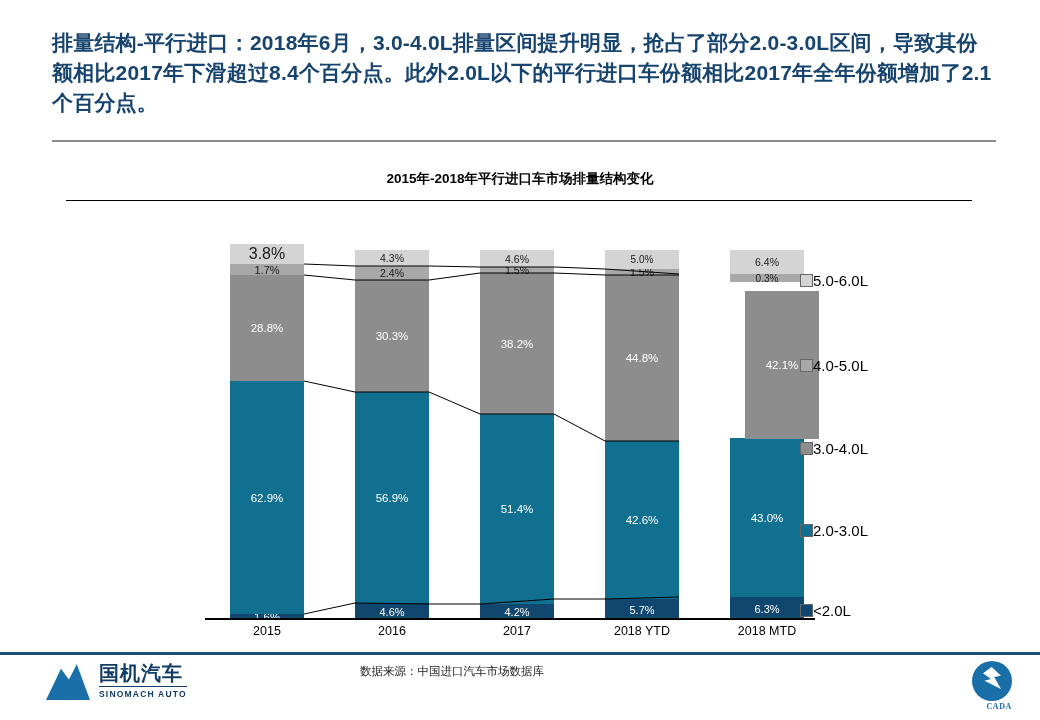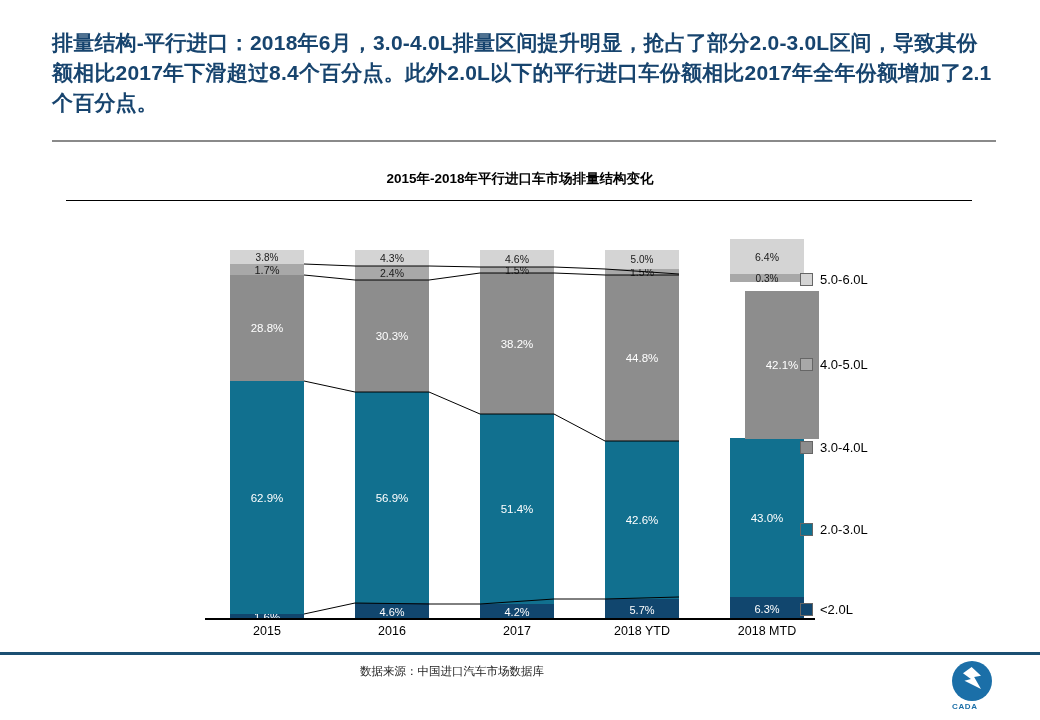--- a/index.html
+++ b/index.html
@@ -124,22 +124,21 @@
     position: absolute;
     left: 800px;
     top: 262px;
     width: 140px;
     height: 356px;
   }
   .legend-item {
     position: absolute;
     display: flex;
     align-items: center;
-    gap: 7px;
-    font-size: 13px;
+    font-size: 15px;
     color: #000000;
     white-space: nowrap;
   }
   .swatch {
     width: 13px;
     height: 13px;
     border: 1px solid #666;
     box-sizing: border-box;
     flex: none;
   }
@@ -192,22 +191,23 @@
     margin-top: 2px;
   }
   .logo-right {
     position: absolute;
     right: 28px;
     top: 660px;
     width: 60px;
     height: 52px;
     display: flex;
     flex-direction: column;
-    align-items: flex-start;
+    align-items: flex-end;
     justify-content: center;
+    font-family: Liberation Serif, serif;
   }
   .logo-right-circle {
     width: 40px;
     height: 40px;
     border-radius: 50%;
     background: #1b6fa8;
     position: relative;
   }
   .logo-right-circle::before {
     content: "";
@@ -248,21 +248,21 @@
         </div>
       <div class="bar seg-2030" style="bottom:6px;   height:233px;">
           <span>62.9%</span>
         </div>
       <div class="bar seg-3040" style="bottom:239px; height:106px;">
           <span>28.8%</span>
         </div>
       <div class="bar seg-4050" style="bottom:345px; height:11px; font-size:11px;">
           <span>1.7%</span>
         </div>
-      <div class="bar seg-5060" style="bottom:356px; height:14px; font-size:10px;">
+      <div class="bar seg-5060" style="bottom:356px; height:20px; font-size:16px;">
           <span>3.8%</span>
         </div>
     </div>
 
     <div class="col" style="left:155px; height:370px;">
       <div class="bar seg-lt20" style="bottom:0px;   height:17px; font-size:11px;">
           <span>4.6%</span>
         </div>
       <div class="bar seg-2030" style="bottom:17px;  height:211px;">
           <span>56.9%</span>
@@ -320,21 +320,21 @@
         </div>
       <div class="bar seg-2030" style="bottom:23px;  height:159px;">
           <span>43.0%</span>
         </div>
       <div class="bar seg-3040" style="bottom:181px; height:148px;margin-left:15px;">
           <span>42.1%</span>
         </div>
       <div class="bar seg-4050" style="bottom:338px; height:8px; font-size:10px;">
           <span>0.3%</span>
         </div>
-      <div class="bar seg-5060" style="bottom:346px; height:35px; font-size:10.5px;">
+      <div class="bar seg-5060" style="bottom:346px; height:24px; font-size:10.5px;">
           <span>6.4%</span>
         </div>
     </div>
   </div>
 
   <svg class="connectors" viewBox="0 0 620 372" preserveAspectRatio="none">
 
     <polyline points="104,364 155,353 229,354 280,354 354,349 405,349 479,347" fill="none" stroke="#000" stroke-width="1"></polyline>
 
     <polyline points="104,131 155,142 229,142 280,164 354,164 405,191 479,191" fill="none" stroke="#000" stroke-width="1"></polyline>
@@ -374,19 +374,26 @@
     <div class="legend-item" style="top:340px;">
       <span class="swatch seg-lt20"></span>
       <span>&lt;2.0L</span>
     </div>
   </div>
 
   <div class="source">数据来源：中国进口汽车市场数据库</div>
 
   <div class="footer-accent"></div>
 
+  <div class="logo-left">
+    <div class="logo-mark"></div>
+    <div>
+      <div class="logo-text-cn">国机汽车</div>
+      <div class="logo-text-en">SINOMACH AUTO</div>
+    </div>
+  </div>
 
   <div class="logo-right">
     <div class="logo-right-circle"></div>
     <div class="logo-right-text">CADA</div>
   </div>
 
 </div>
 
 </body></html>

